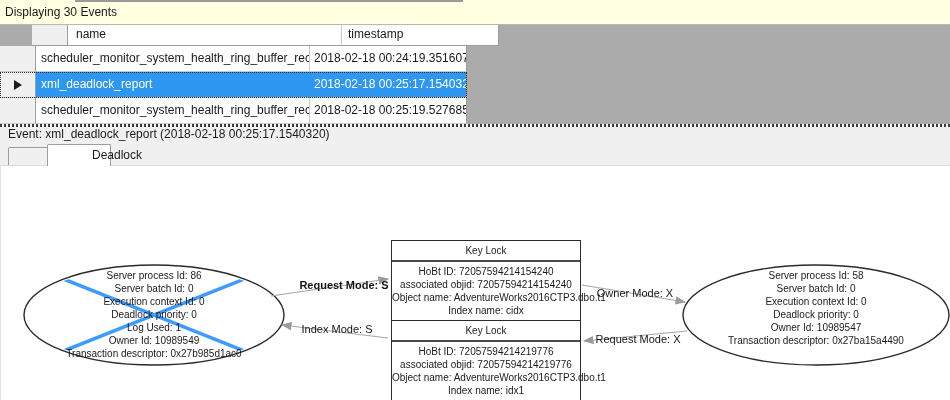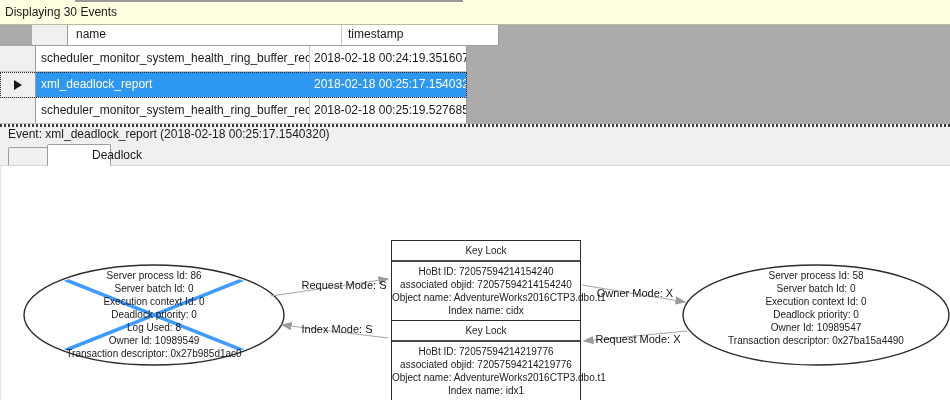--- a/index.html
+++ b/index.html
@@ -137,21 +137,21 @@
       <line x1="387" y1="172" x2="281" y2="159" stroke="#a6a6a6" stroke-width="1.2" marker-end="url(#arrow)"></line>
       <line x1="581" y1="119" x2="684" y2="136" stroke="#a6a6a6" stroke-width="1.2" marker-end="url(#arrow)"></line>
       <line x1="686" y1="165" x2="583" y2="175" stroke="#a6a6a6" stroke-width="1.2" marker-end="url(#arrow)"></line>
     </svg>
 
     <div class="node-text" style="left:33px; top:103px; width:240px;">
       <div>Server process Id: 86</div>
       <div>Server batch Id: 0</div>
       <div>Execution context Id: 0</div>
       <div>Deadlock priority: 0</div>
-      <div>Log Used: 8</div>
+      <div>Log Used: 1</div>
       <div>Owner Id: 10989549</div>
       <div>Transaction descriptor: 0x27b985d1ac0</div>
     </div>
 
     <div class="node-text" style="left:695px; top:103px; width:240px;">
       <div>Server process Id: 58</div>
       <div>Server batch Id: 0</div>
       <div>Execution context Id: 0</div>
       <div>Deadlock priority: 0</div>
       <div>Owner Id: 10989547</div>
@@ -171,19 +171,19 @@
     <div class="res-box" style="left:390px; top:154px;">
       <div class="res-title">Key Lock</div>
       <div class="res-body">
         <div>HoBt ID: 72057594214219776</div>
         <div>associated objid: 72057594214219776</div>
         <div>Object name: AdventureWorks2016CTP3.dbo.t1</div>
         <div>Index name: idx1</div>
       </div>
     </div>
 
-    <div class="edge-label" style="left:343px; top:119px;">Request Mode: S</div>
+    <div class="edge-label" style="left:343px; top:119px;font-weight:bold;">Request Mode: S</div>
     <div class="edge-label" style="left:336px; top:163px;">Index Mode: S</div>
     <div class="edge-label" style="left:634px; top:127px;">Owner Mode: X</div>
     <div class="edge-label" style="left:637px; top:173px;">Request Mode: X</div>
   </div>
 
 </div>
 
 </body></html>

